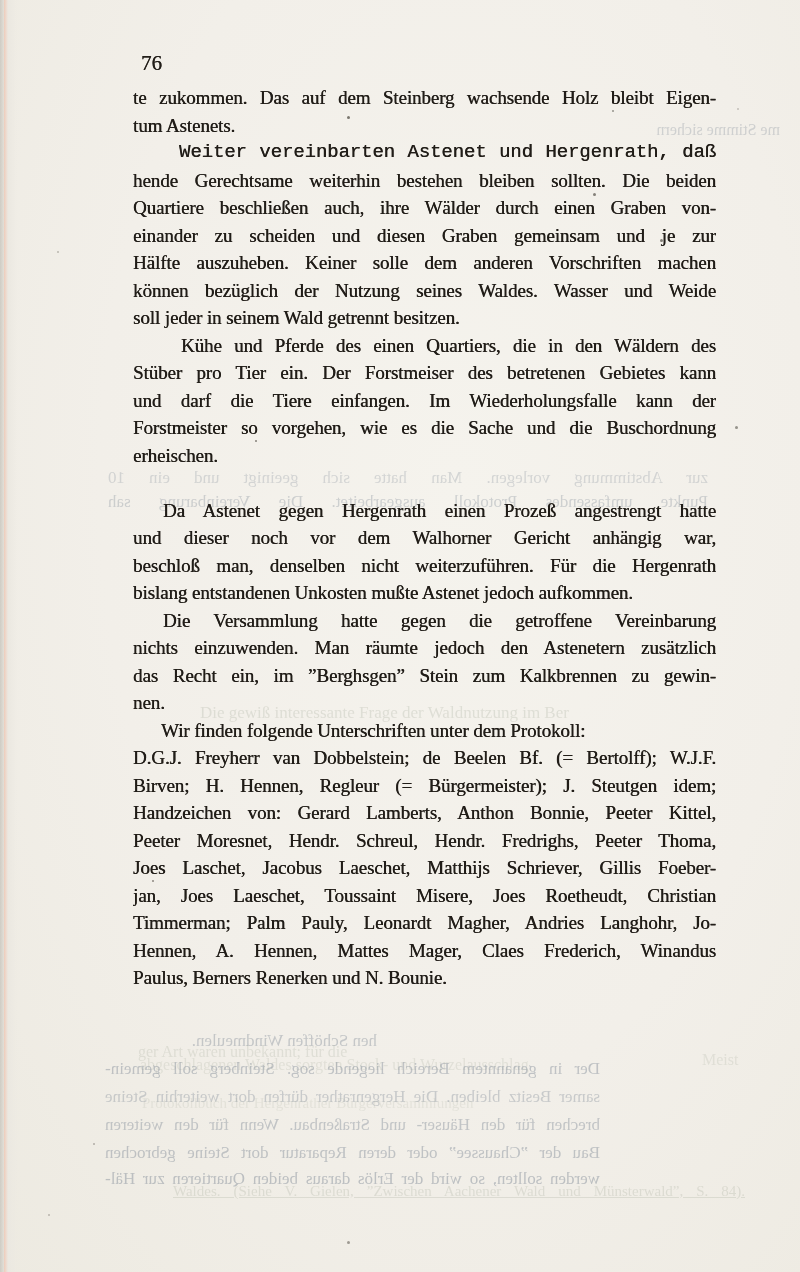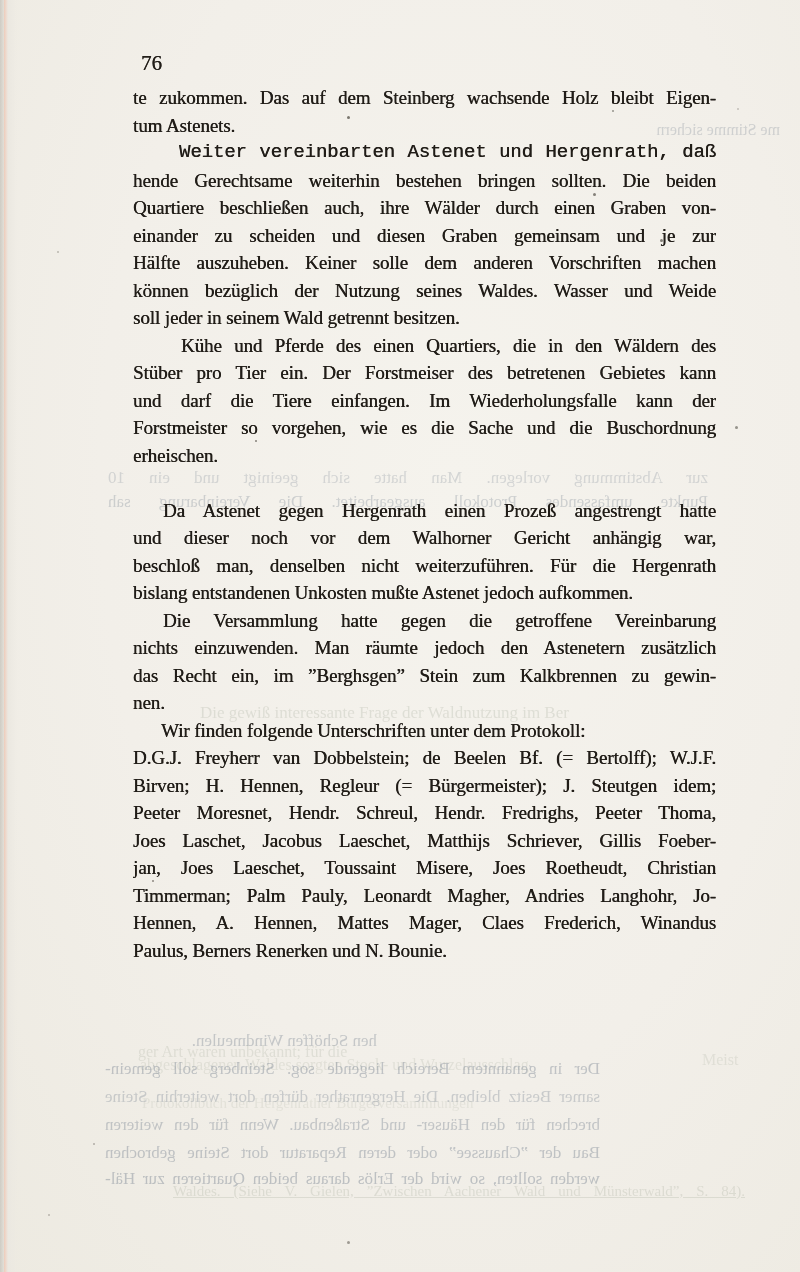--- a/index.html
+++ b/index.html
@@ -43,21 +43,21 @@
 </head>
 <body>
 
 <div class="page">
   <div class="gutter-shadow"></div>
   <div class="page-number">76</div>
   <div class="text-block" id="text-block">
       <div class="line j">te zukommen. Das auf dem Steinberg wachsende Holz bleibt Eigen-</div>
       <div class="line">tum Astenets.</div>
       <div class="line j" style="padding-left: 46px; font-family: Liberation Mono, monospace;">Weiter vereinbarten Astenet und Hergenrath, daß bisher beste-</div>
-      <div class="line j">hende Gerechtsame weiterhin bestehen bringen sollten. Die beiden</div>
+      <div class="line j">hende Gerechtsame weiterhin bestehen bleiben sollten. Die beiden</div>
       <div class="line j">Quartiere beschließen auch, ihre Wälder durch einen Graben von-</div>
       <div class="line j">einander zu scheiden und diesen Graben gemeinsam und je zur</div>
       <div class="line j">Hälfte auszuheben. Keiner solle dem anderen Vorschriften machen</div>
       <div class="line j">können bezüglich der Nutzung seines Waldes. Wasser und Weide</div>
       <div class="line">soll jeder in seinem Wald getrennt besitzen.</div>
       <div class="line j" style="padding-left: 48px;">Kühe und Pferde des einen Quartiers, die in den Wäldern des</div>
       <div class="line j">Stüber pro Tier ein. Der Forstmeiser des betretenen Gebietes kann</div>
       <div class="line j">und darf die Tiere einfangen. Im Wiederholungsfalle kann der</div>
       <div class="line j">Forstmeister so vorgehen, wie es die Sache und die Buschordnung</div>
       <div class="line">erheischen.</div>
@@ -66,20 +66,21 @@
       <div class="line j">und dieser noch vor dem Walhorner Gericht anhängig war,</div>
       <div class="line j">beschloß man, denselben nicht weiterzuführen. Für die Hergenrath</div>
       <div class="line">bislang entstandenen Unkosten mußte Astenet jedoch aufkommen.</div>
       <div class="line j" style="padding-left: 30px;">Die Versammlung hatte gegen die getroffene Vereinbarung</div>
       <div class="line j">nichts einzuwenden. Man räumte jedoch den Astenetern zusätzlich</div>
       <div class="line j">das Recht ein, im ”Berghsgen” Stein zum Kalkbrennen zu gewin-</div>
       <div class="line">nen.</div>
       <div class="line" style="padding-left: 28px;">Wir finden folgende Unterschriften unter dem Protokoll:</div>
       <div class="line j">D.G.J. Freyherr van Dobbelstein; de Beelen Bf. (= Bertolff); W.J.F.</div>
       <div class="line j">Birven; H. Hennen, Regleur (= Bürgermeister); J. Steutgen idem;</div>
+      <div class="line j">Handzeichen von: Gerard Lamberts, Anthon Bonnie, Peeter Kittel,</div>
       <div class="line j">Peeter Moresnet, Hendr. Schreul, Hendr. Fredrighs, Peeter Thoma,</div>
       <div class="line j">Joes Laschet, Jacobus Laeschet, Matthijs Schriever, Gillis Foeber-</div>
       <div class="line j">jan, Joes Laeschet, Toussaint Misere, Joes Roetheudt, Christian</div>
       <div class="line j">Timmerman; Palm Pauly, Leonardt Magher, Andries Langhohr, Jo-</div>
       <div class="line j">Hennen, A. Hennen, Mattes Mager, Claes Frederich, Winandus</div>
       <div class="line">Paulus, Berners Renerken und N. Bounie.</div>
     </div>
   <div class="ghost-layer" id="ghost-layer">
       <div class="ghost mir" style="left: 585px; top: 120px; width: 195px; font-size: 16px; opacity: 0.28; color: rgb(117, 128, 143);">me Stimme sichern</div>
       <div class="ghost mir gj" style="left: 108px; top: 467px; width: 600px; font-size: 17px; opacity: 0.25; color: rgb(117, 128, 143);">zur Abstimmung vorlegen. Man hatte sich geeinigt und ein 10</div>

